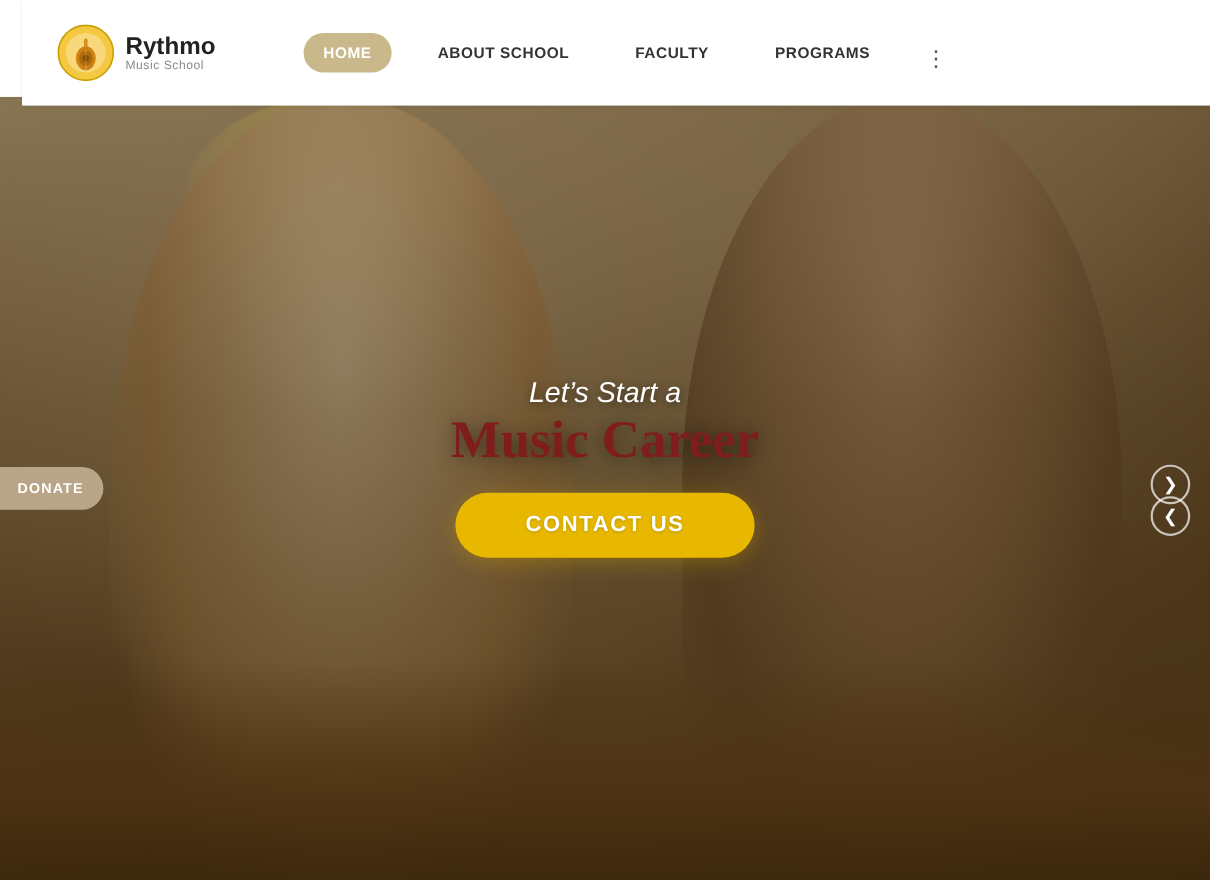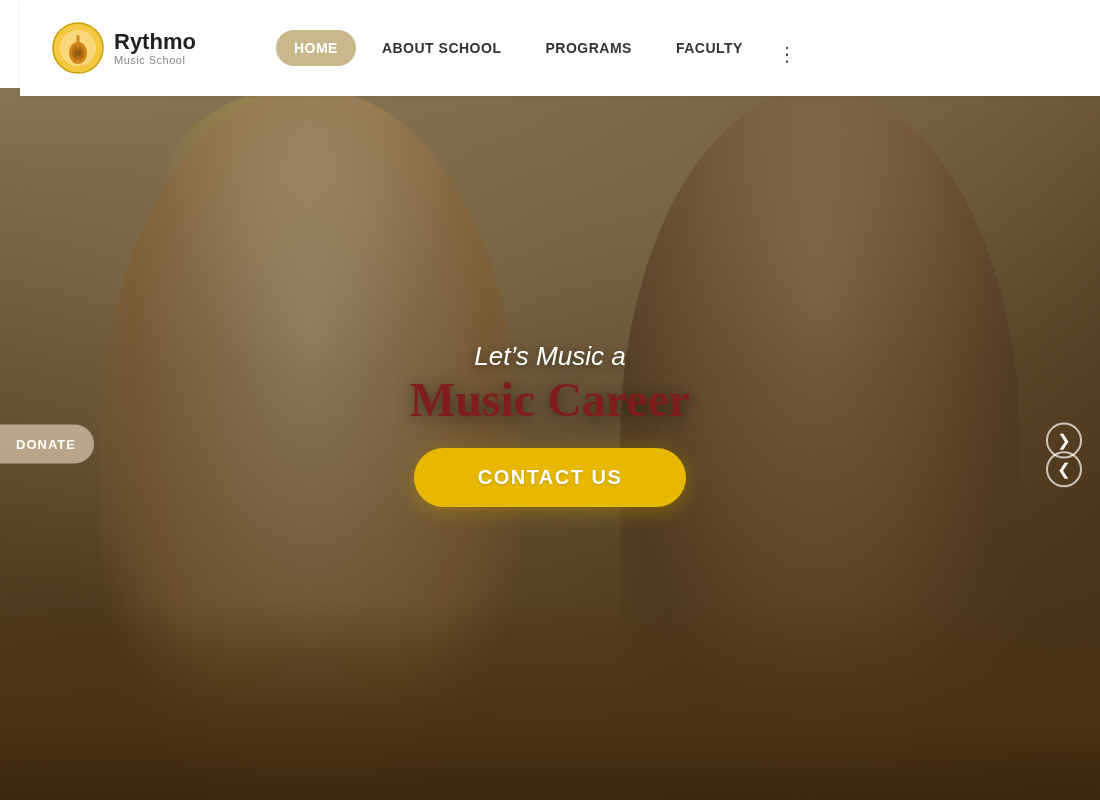--- a/index.html
+++ b/index.html
@@ -51,21 +51,21 @@
 
     .logo-sub {
       font-size: 11px;
       color: #888;
       letter-spacing: 0.5px;
     }
 
     nav {
       display: flex;
       align-items: flex-end;
-      gap: 8px;
+      gap: 24px;
       margin-left: 80px;
     }
 
     .nav-item {
       padding: 10px 18px;
       font-size: 14px;
       font-weight: 600;
       color: #333;
       text-decoration: none;
       letter-spacing: 0.5px;
@@ -308,22 +308,22 @@
     </svg>
     <div class="logo-text-wrap">
       <span class="logo-name">Rythmo</span>
       <span class="logo-sub">Music School</span>
     </div>
   </a>
 
   <nav>
     <a class="nav-item active" href="#">HOME</a>
     <a class="nav-item" href="#">ABOUT SCHOOL</a>
+    <a class="nav-item" href="#">FACULTY</a>
     <a class="nav-item" href="#">PROGRAMS</a>
-    <a class="nav-item" href="#">FACULTY</a>
     <span class="nav-dots">⋮</span>
   </nav>
 
 </header>
 
 <section class="hero">
 
   <div class="hero-photo"></div>
   <div class="child-hair"></div>
   <div class="hero-person-child"></div>
@@ -334,17 +334,17 @@
   <button class="donate-btn">DONATE</button>
 
   <button class="carousel-next">
     <span>❯</span>
   </button>
   <button class="carousel-prev">
     <span>❮</span>
   </button>
 
   <div class="hero-content">
-    <p class="hero-subtitle">Let’s Music a</p>
+    <p class="hero-subtitle">Let’s Start a</p>
     <h1 class="hero-title">Music Career</h1>
     <button class="contact-btn">CONTACT US</button>
   </div>
 </section>
 
 </body></html>

